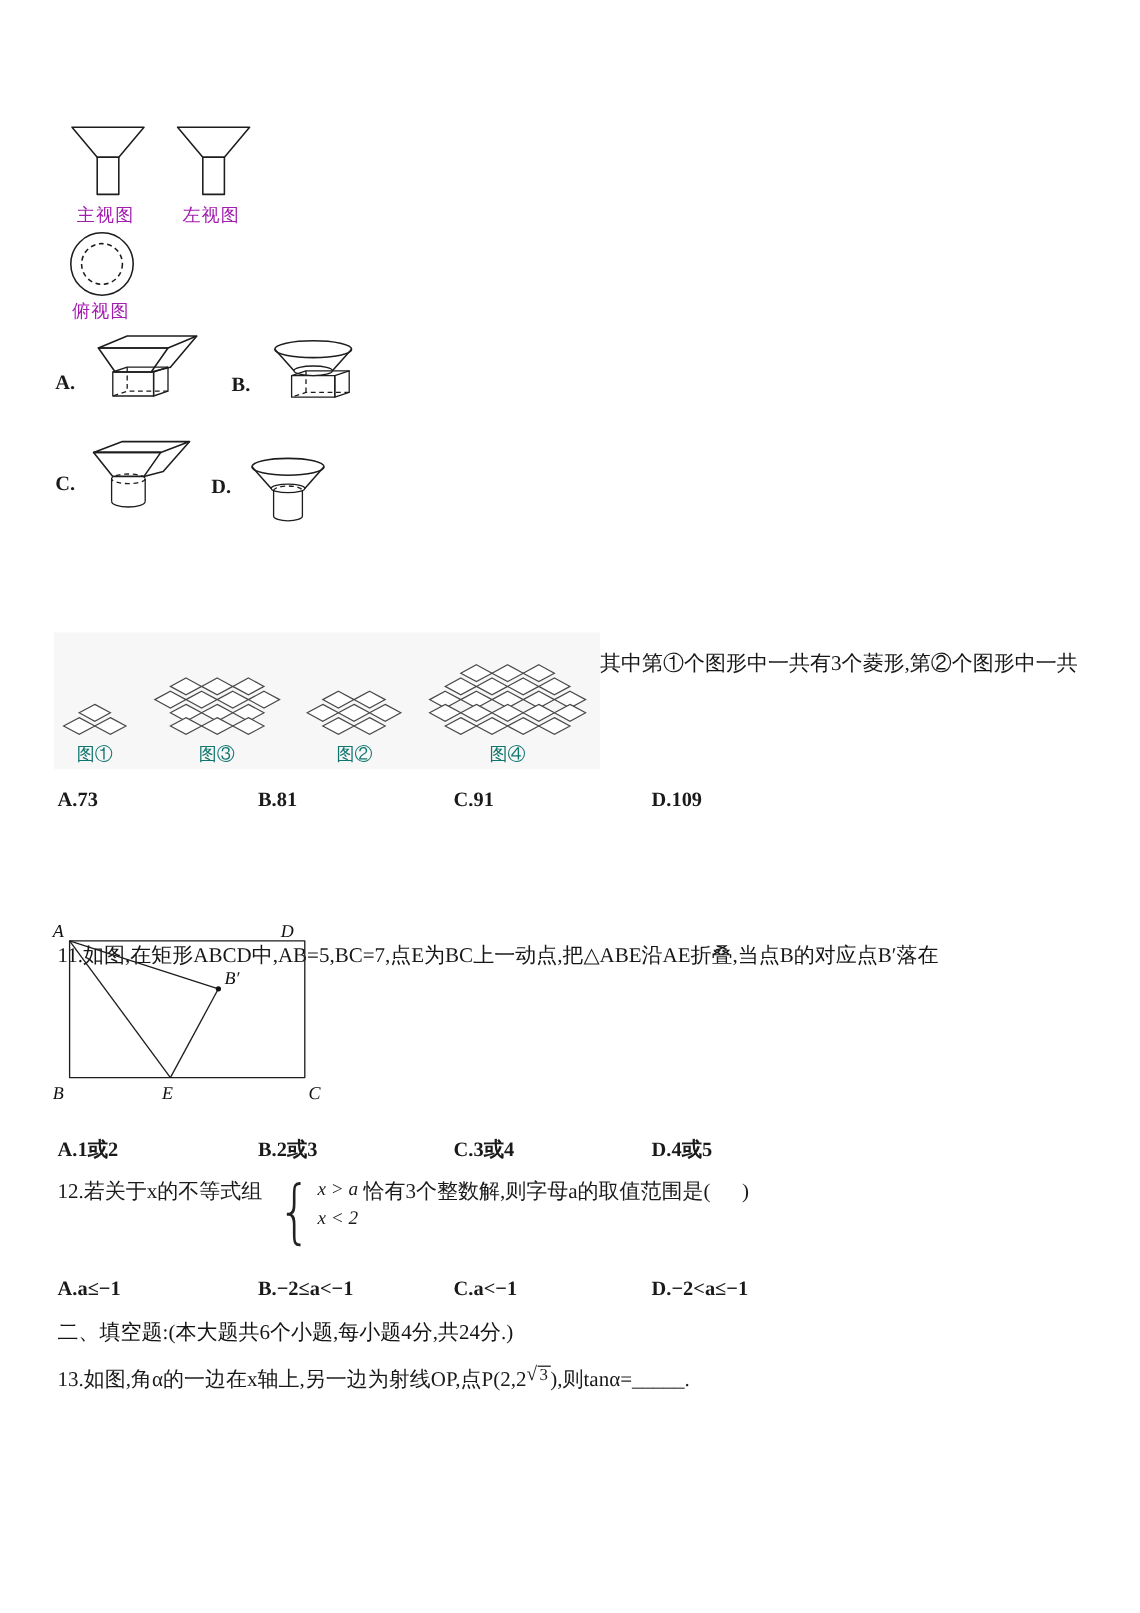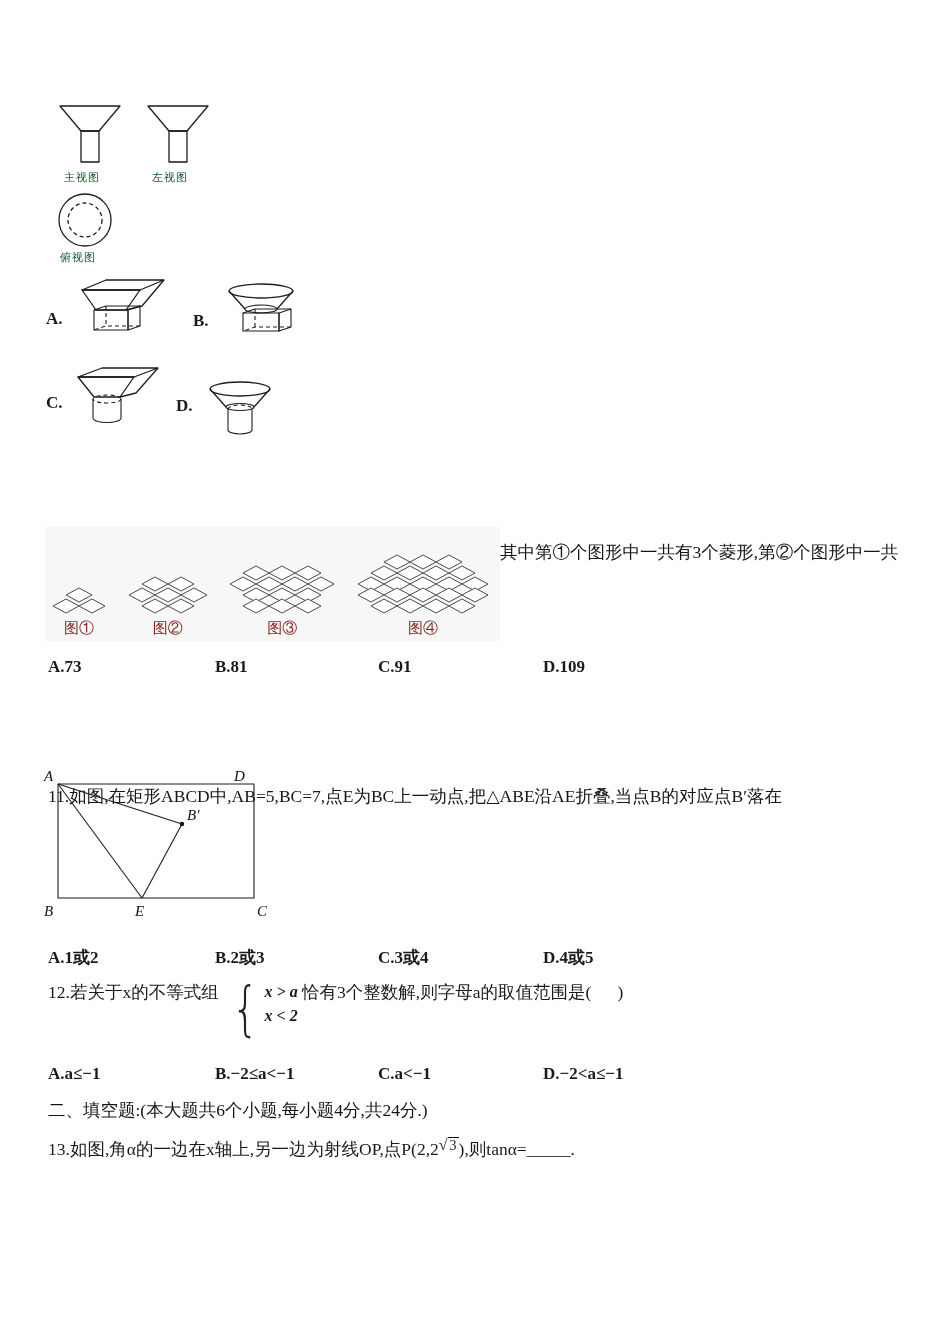--- a/index.html
+++ b/index.html
@@ -1,38 +1,38 @@
 <!DOCTYPE html>
 <html><head>
 <meta charset="utf-8">
 <style>
   *{margin:0;padding:0;box-sizing:border-box}
   html,body{background:#ffffff}
   body{
     width:950px;height:1344px;position:relative;overflow:hidden;
     font-family:"Liberation Serif","DejaVu Serif",serif;color:#1a1a1a;
   }
-  .lbl{position:absolute;font-size:11px;color:#14532d;letter-spacing:1px}
+  .lbl{position:absolute;font-size:15px;color:#a21caf;letter-spacing:1px}
   .opt-letter{position:absolute;font-size:17px;font-weight:bold}
   .q-text{position:absolute;font-size:17.5px;line-height:43px;white-space:pre-wrap;color:#161616;width:870px}
   .opt-item{position:absolute;font-size:17px;font-weight:bold;white-space:pre}
   svg.fig{position:absolute;overflow:visible}
   .ln{fill:none;stroke:#1d1d1d;stroke-width:1.3;stroke-linejoin:round}
   .thin{stroke-width:1.1}
   .dash{stroke-dasharray:4 3}
   .fig-lab{font-style:italic;font-size:15px;font-family:"Liberation Serif",serif;fill:#111}
   .fig10{
     position:absolute;left:45px;top:527px;width:455px;height:114px;background:#f7f7f7;
     display:flex;align-items:flex-end;justify-content:space-between;padding:0 10px 3px 6px;
   }
   .cluster{display:flex;flex-direction:column;align-items:center}
-  .cluster-label{font-size:15px;margin-top:0;color:#7f1d1d}
+  .cluster-label{font-size:15px;margin-top:0;color:#0f766e}
   .q12-row{position:absolute;left:48px;top:980px;height:66px;display:flex;align-items:flex-start;font-size:17.5px;white-space:pre}
   .brace{font-family:"DejaVu Sans",sans-serif;font-size:58px;font-weight:200;line-height:58px;margin:0 1px 0 8px;transform:scaleX(.75);color:#222}
-  .sys{display:flex;flex-direction:column;font-style:italic;font-size:16px;line-height:24px;font-weight:bold}
+  .sys{display:flex;flex-direction:column;font-style:italic;font-size:16px;line-height:24px;font-weight:normal}
   .q13-row{position:absolute;left:48px;top:1128px;font-size:17.5px;line-height:43px;white-space:pre}
   .rad{display:inline-block;vertical-align:5px;line-height:1}
   .rad-sign{font-size:16px}
   .rad-val{border-top:1.3px solid #111;padding:0 2px;font-size:14px}
   .section-h{position:absolute;font-size:17.5px;color:#141414;white-space:pre}
 </style>
 </head>
 <body>
 
 <svg class="fig" style="left:58px;top:104px" width="64" height="60">
@@ -106,50 +106,50 @@
 </div>
 
 <div class="fig10">
   <div class="cluster">
     <div class="cluster-svg"><svg width="56" height="29">
           <polygon points="28,2 41,9 28,16 15,9" fill="#ffffff" stroke="#4a4a4a" stroke-width="1"></polygon>
           <polygon points="15,13 28,20 15,27 2,20" fill="#ffffff" stroke="#4a4a4a" stroke-width="1"></polygon>
           <polygon points="41,13 54,20 41,27 28,20" fill="#ffffff" stroke="#4a4a4a" stroke-width="1"></polygon>
         </svg></div>
     <div class="cluster-label">图①</div>
-  </div>
-  <div class="cluster">
-    <div class="cluster-svg"><svg width="82" height="40">
-          <polygon points="28,2 41,9 28,16 15,9" fill="#ffffff" stroke="#4a4a4a" stroke-width="1"></polygon>
-          <polygon points="54,2 67,9 54,16 41,9" fill="#ffffff" stroke="#4a4a4a" stroke-width="1"></polygon>
-          <polygon points="15,13 28,20 15,27 2,20" fill="#ffffff" stroke="#4a4a4a" stroke-width="1"></polygon>
-          <polygon points="41,13 54,20 41,27 28,20" fill="#ffffff" stroke="#4a4a4a" stroke-width="1"></polygon>
-          <polygon points="67,13 80,20 67,27 54,20" fill="#ffffff" stroke="#4a4a4a" stroke-width="1"></polygon>
-          <polygon points="28,24 41,31 28,38 15,31" fill="#ffffff" stroke="#4a4a4a" stroke-width="1"></polygon>
-          <polygon points="54,24 67,31 54,38 41,31" fill="#ffffff" stroke="#4a4a4a" stroke-width="1"></polygon>
-        </svg></div>
-    <div class="cluster-label">图②</div>
   </div>
   <div class="cluster">
     <div class="cluster-svg"><svg width="108" height="51">
           <polygon points="28,2 41,9 28,16 15,9" fill="#ffffff" stroke="#4a4a4a" stroke-width="1"></polygon>
           <polygon points="54,2 67,9 54,16 41,9" fill="#ffffff" stroke="#4a4a4a" stroke-width="1"></polygon>
           <polygon points="80,2 93,9 80,16 67,9" fill="#ffffff" stroke="#4a4a4a" stroke-width="1"></polygon>
           <polygon points="15,13 28,20 15,27 2,20" fill="#ffffff" stroke="#4a4a4a" stroke-width="1"></polygon>
           <polygon points="41,13 54,20 41,27 28,20" fill="#ffffff" stroke="#4a4a4a" stroke-width="1"></polygon>
           <polygon points="67,13 80,20 67,27 54,20" fill="#ffffff" stroke="#4a4a4a" stroke-width="1"></polygon>
           <polygon points="93,13 106,20 93,27 80,20" fill="#ffffff" stroke="#4a4a4a" stroke-width="1"></polygon>
           <polygon points="28,24 41,31 28,38 15,31" fill="#ffffff" stroke="#4a4a4a" stroke-width="1"></polygon>
           <polygon points="54,24 67,31 54,38 41,31" fill="#ffffff" stroke="#4a4a4a" stroke-width="1"></polygon>
           <polygon points="80,24 93,31 80,38 67,31" fill="#ffffff" stroke="#4a4a4a" stroke-width="1"></polygon>
           <polygon points="28,35 41,42 28,49 15,42" fill="#ffffff" stroke="#4a4a4a" stroke-width="1"></polygon>
           <polygon points="54,35 67,42 54,49 41,42" fill="#ffffff" stroke="#4a4a4a" stroke-width="1"></polygon>
           <polygon points="80,35 93,42 80,49 67,42" fill="#ffffff" stroke="#4a4a4a" stroke-width="1"></polygon>
         </svg></div>
     <div class="cluster-label">图③</div>
+  </div>
+  <div class="cluster">
+    <div class="cluster-svg"><svg width="82" height="40">
+          <polygon points="28,2 41,9 28,16 15,9" fill="#ffffff" stroke="#4a4a4a" stroke-width="1"></polygon>
+          <polygon points="54,2 67,9 54,16 41,9" fill="#ffffff" stroke="#4a4a4a" stroke-width="1"></polygon>
+          <polygon points="15,13 28,20 15,27 2,20" fill="#ffffff" stroke="#4a4a4a" stroke-width="1"></polygon>
+          <polygon points="41,13 54,20 41,27 28,20" fill="#ffffff" stroke="#4a4a4a" stroke-width="1"></polygon>
+          <polygon points="67,13 80,20 67,27 54,20" fill="#ffffff" stroke="#4a4a4a" stroke-width="1"></polygon>
+          <polygon points="28,24 41,31 28,38 15,31" fill="#ffffff" stroke="#4a4a4a" stroke-width="1"></polygon>
+          <polygon points="54,24 67,31 54,38 41,31" fill="#ffffff" stroke="#4a4a4a" stroke-width="1"></polygon>
+        </svg></div>
+    <div class="cluster-label">图②</div>
   </div>
   <div class="cluster">
     <div class="cluster-svg"><svg width="134" height="62">
           <polygon points="41,2 54,9 41,16 28,9" fill="#ffffff" stroke="#4a4a4a" stroke-width="1"></polygon>
           <polygon points="67,2 80,9 67,16 54,9" fill="#ffffff" stroke="#4a4a4a" stroke-width="1"></polygon>
           <polygon points="93,2 106,9 93,16 80,9" fill="#ffffff" stroke="#4a4a4a" stroke-width="1"></polygon>
           <polygon points="28,13 41,20 28,27 15,20" fill="#ffffff" stroke="#4a4a4a" stroke-width="1"></polygon>
           <polygon points="54,13 67,20 54,27 41,20" fill="#ffffff" stroke="#4a4a4a" stroke-width="1"></polygon>
           <polygon points="80,13 93,20 80,27 67,20" fill="#ffffff" stroke="#4a4a4a" stroke-width="1"></polygon>
           <polygon points="106,13 119,20 106,27 93,20" fill="#ffffff" stroke="#4a4a4a" stroke-width="1"></polygon>

